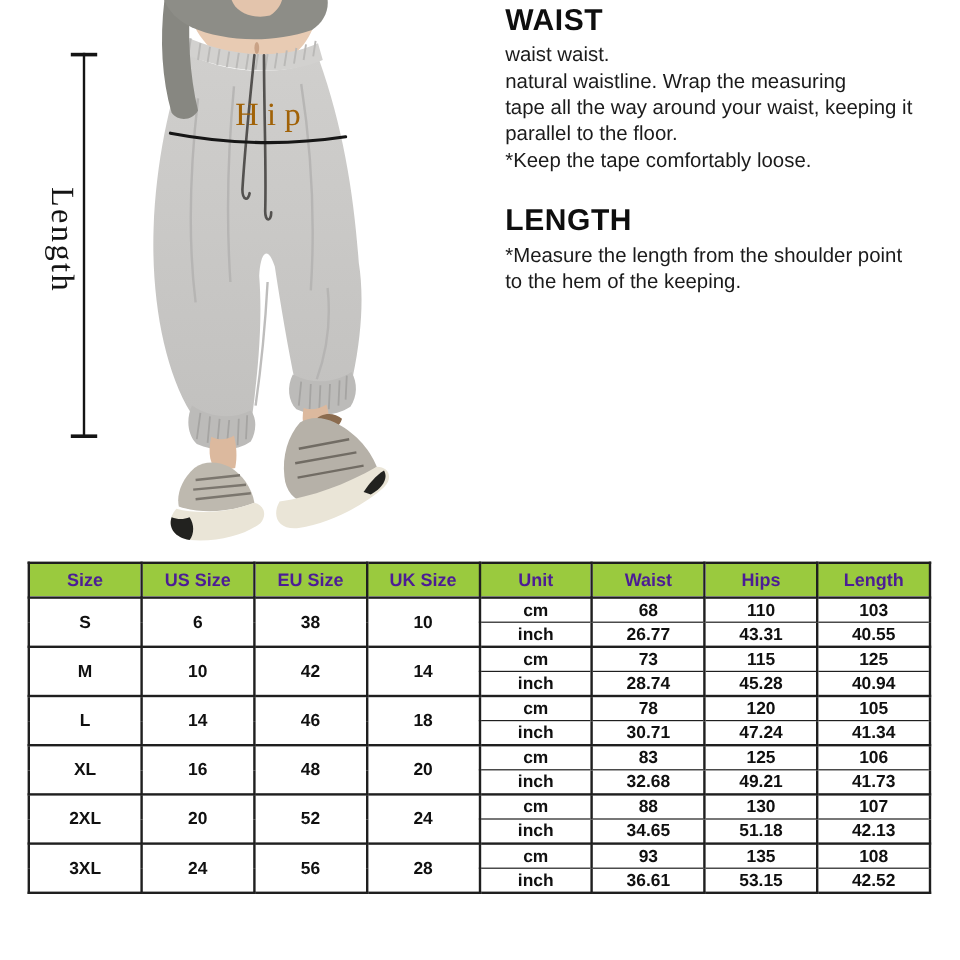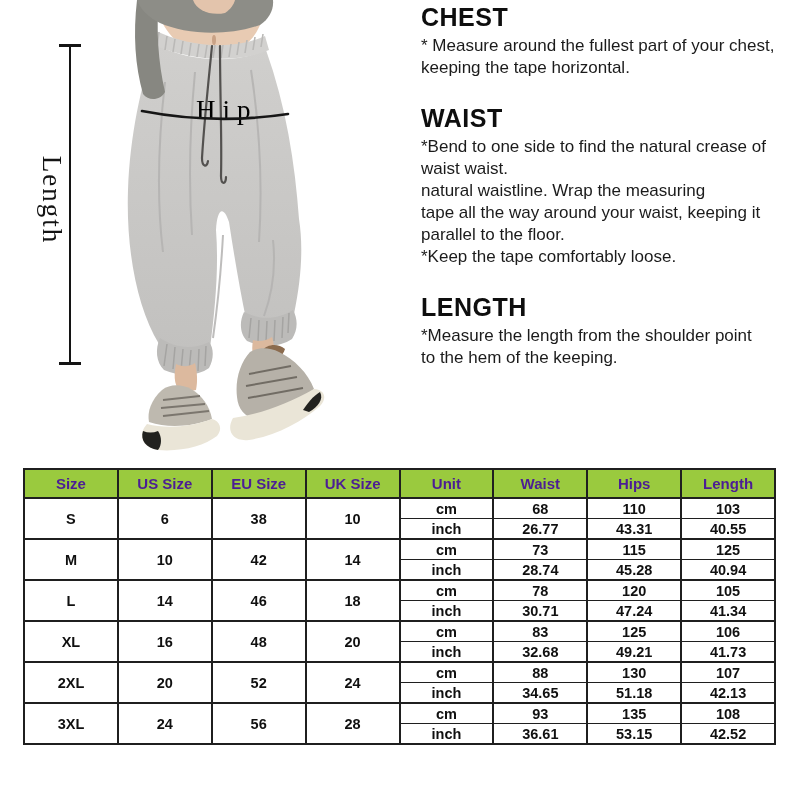--- a/index.html
+++ b/index.html
@@ -15,22 +15,22 @@
   .model-photo{position:absolute;left:103px;top:0;width:300px;height:452px;}
   .vline{position:absolute;left:69px;top:44px;width:2px;height:321px;background:#141414;}
   .vcap{position:absolute;left:59px;width:22px;height:3px;background:#141414;}
   .vcap.top{top:44px;} .vcap.bottom{top:362px;}
   .length-label{
     position:absolute;left:8px;top:186px;width:90px;height:28px;
     transform:rotate(90deg);text-align:center;
     font-family:"Liberation Serif",serif;font-size:27px;letter-spacing:2px;color:#141414;
   }
   .hip-label{
-    position:absolute;left:196px;top:95px;
-    font-family:"Liberation Serif",serif;font-size:27px;letter-spacing:7px;color:#000000;
+    position:absolute;left:196px;top:80px;
+    font-family:"Liberation Serif",serif;font-size:27px;letter-spacing:7px;color:#a16207;
   }
   .hip-arc{position:absolute;left:139px;top:104px;}
   .instructions{position:absolute;left:421px;top:3px;width:376px;}
   .instructions .section{margin:0 0 25px 0;}
   .instructions h3{
     margin:0 0 4px 0;font-size:25px;line-height:28px;font-weight:bold;
     color:#0e0e0e;letter-spacing:0.5px;
   }
   .instructions .line{
     font-size:17px;line-height:22px;color:#1b1b1b;white-space:nowrap;
@@ -112,27 +112,21 @@
   <div class="vcap bottom"></div>
   <div class="length-label">Length</div>
 
   <div class="hip-label">Hip</div>
   <svg class="hip-arc" width="152" height="26" viewBox="0 0 152 26">
     <path d="M3 7 Q76 21 149 10" stroke="#161616" stroke-width="2.6" fill="none" stroke-linecap="round"></path>
   </svg>
 
   <div class="instructions">
     <div class="section">
-      <h3>CHEST</h3>
-      <div class="line">* Measure around the fullest part of your chest,</div>
-      <div class="line">keeping the tape horizontal.</div>
-    </div>
-    <div class="section">
       <h3>WAIST</h3>
-      <div class="line">*Bend to one side to find the natural crease of</div>
       <div class="line">waist waist.</div>
       <div class="line">natural waistline. Wrap the measuring</div>
       <div class="line">tape all the way around your waist, keeping it</div>
       <div class="line">parallel to the floor.</div>
       <div class="line">*Keep the tape comfortably loose.</div>
     </div>
     <div class="section">
       <h3>LENGTH</h3>
       <div class="line">*Measure the length from the shoulder point</div>
       <div class="line">to the hem of the keeping.</div>

